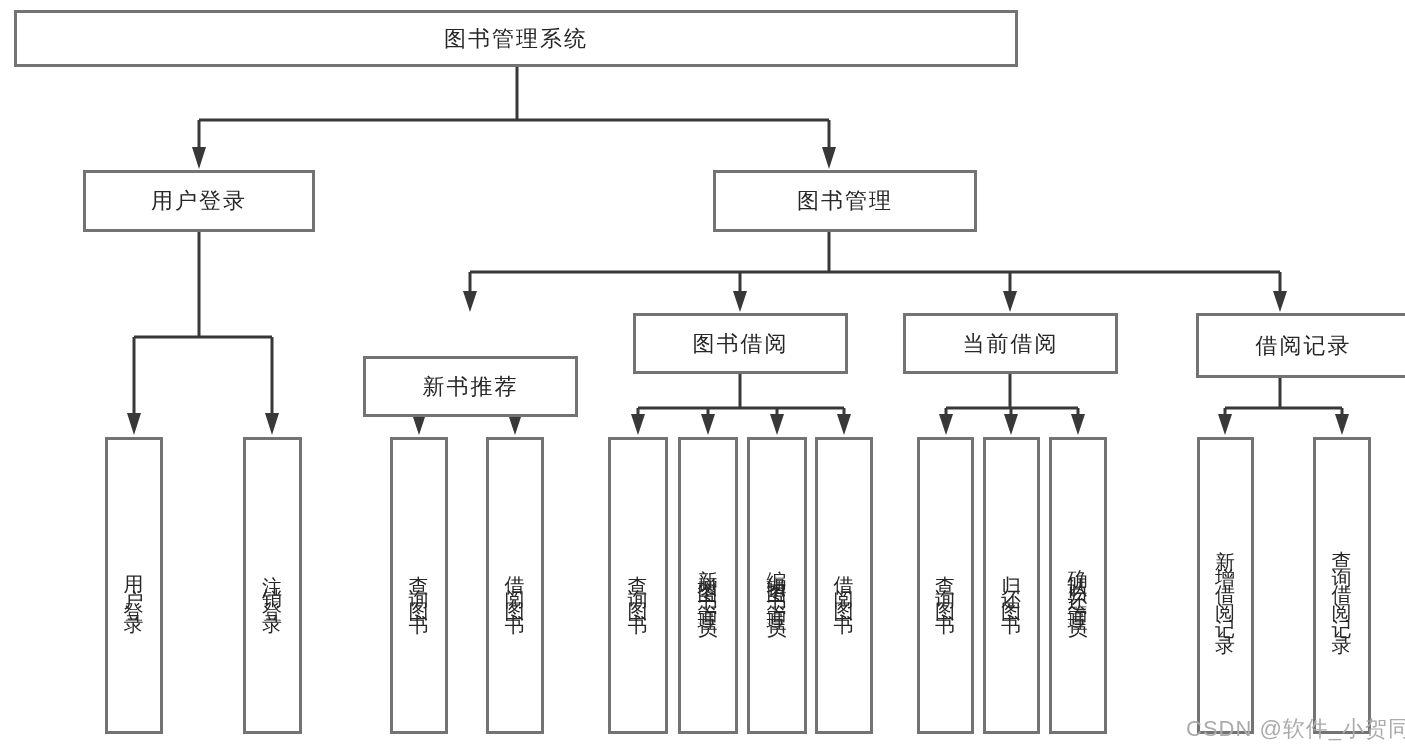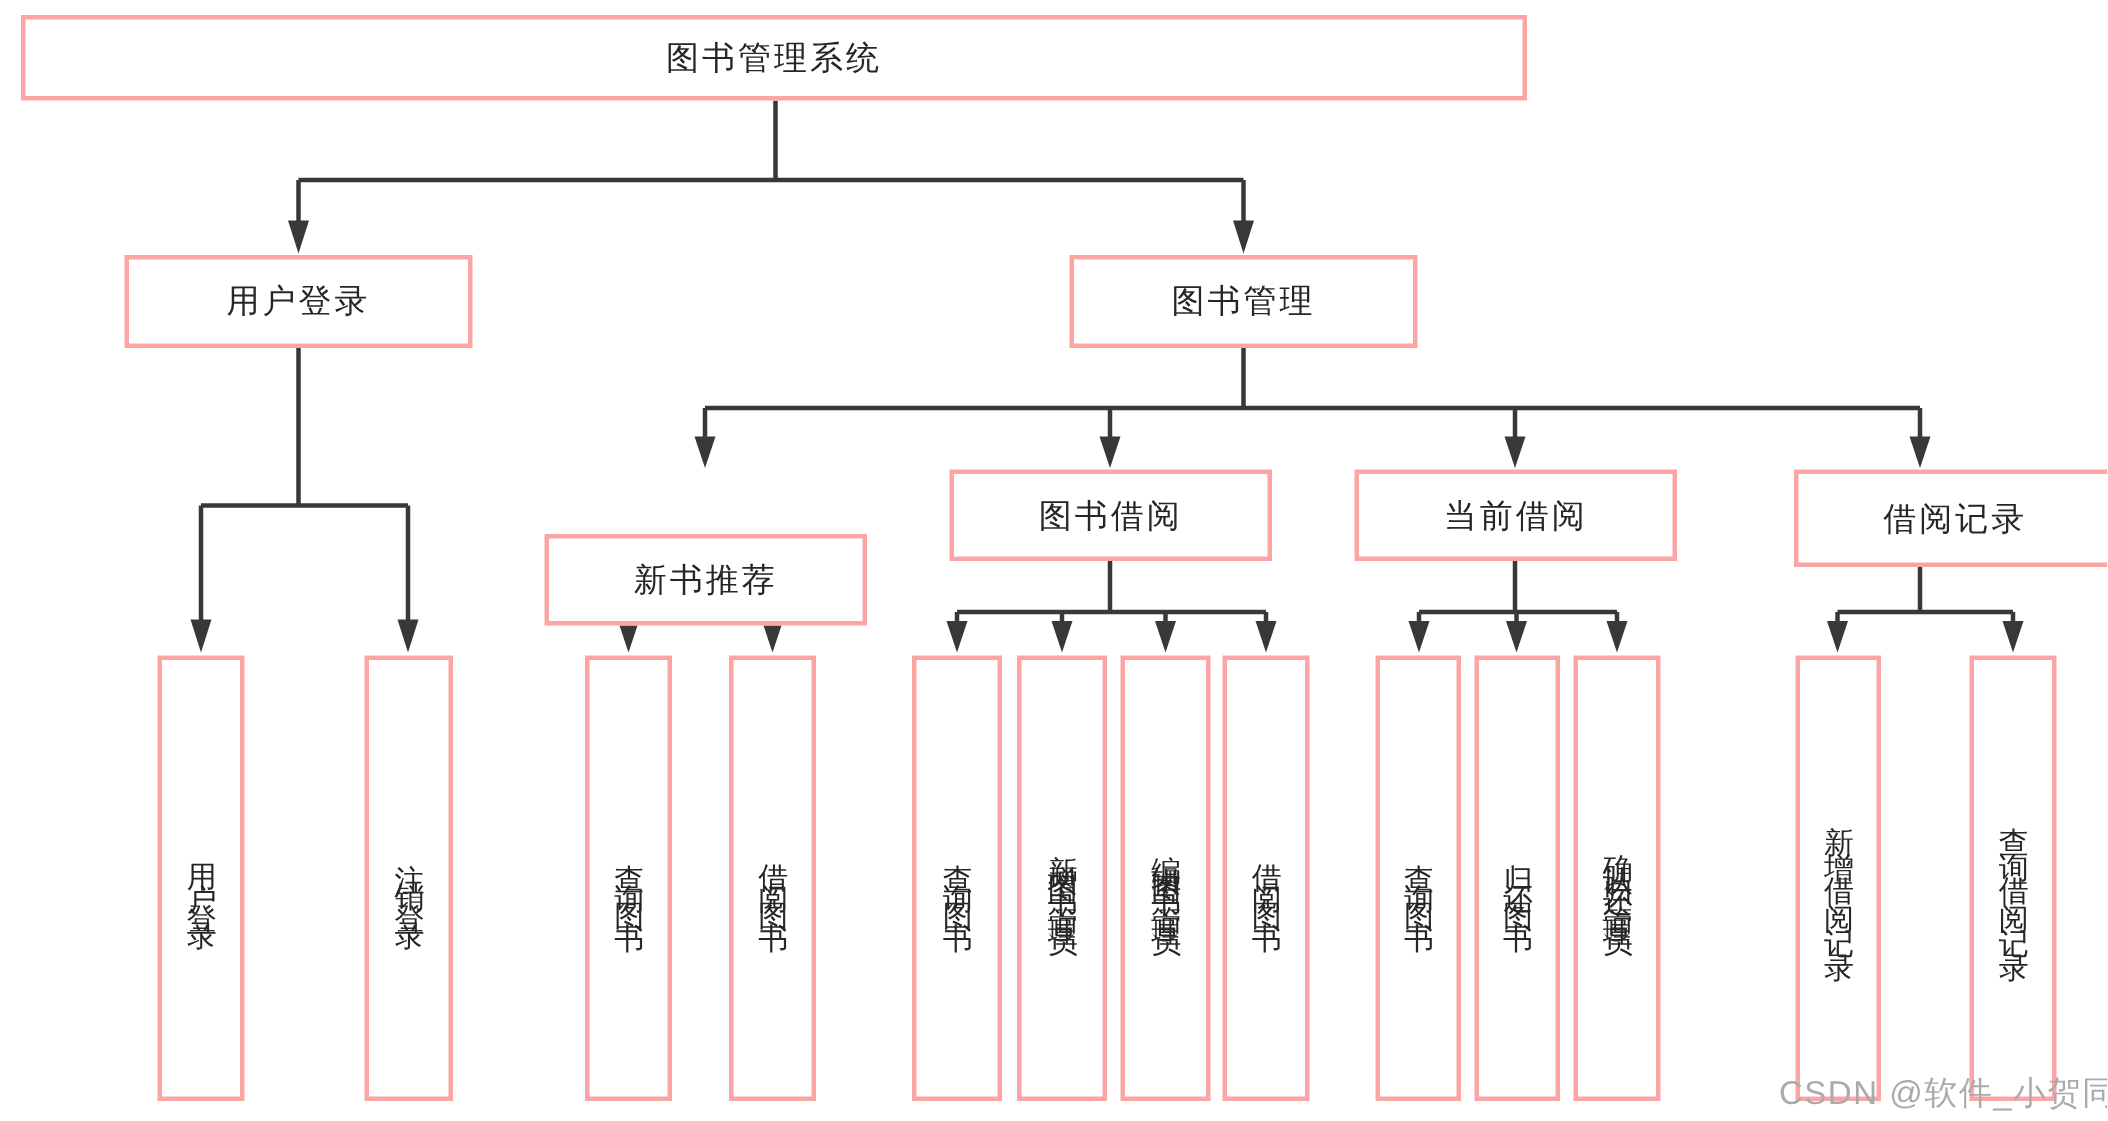--- a/index.html
+++ b/index.html
@@ -14,21 +14,21 @@
   #connectors {
     position: absolute;
     left: 0; top: 0;
     width: 1405px; height: 747px;
     z-index: 1;
   }
   .node {
     position: absolute;
     box-sizing: border-box;
     background: #ffffff;
-    border: 3px solid #fca5a5;
+    border: 3px solid #737373;
     display: flex;
     align-items: center;
     justify-content: center;
     z-index: 2;
     color: #262626;
   }
   .h-node span {
     font-size: 22px;
     letter-spacing: 2px;
     white-space: nowrap;
@@ -96,21 +96,21 @@
       M1335,414 L1349,414 L1342,435 Z"></path>
   </svg>
 
   <div class="node h-node" style="left:14px; top:10px; width:1004px; height:57px;">
     <span>图书管理系统</span>
   </div>
 
   <div class="node h-node" style="left:83px; top:170px; width:232px; height:62px;">
     <span>用户登录</span>
   </div>
-  <div class="node h-node" style="left:713px; top:170px; width:232px; height:62px;">
+  <div class="node h-node" style="left:713px; top:170px; width:264px; height:62px;">
     <span>图书管理</span>
   </div>
 
   <div class="node h-node" style="left:363px; top:313px; width:215px; height:61px;margin-top:43px;">
     <span>新书推荐</span>
   </div>
   <div class="node h-node" style="left:633px; top:313px; width:215px; height:61px;justify-content:center;">
     <span>图书借阅</span>
   </div>
   <div class="node h-node" style="left:903px; top:313px; width:215px; height:61px;">

